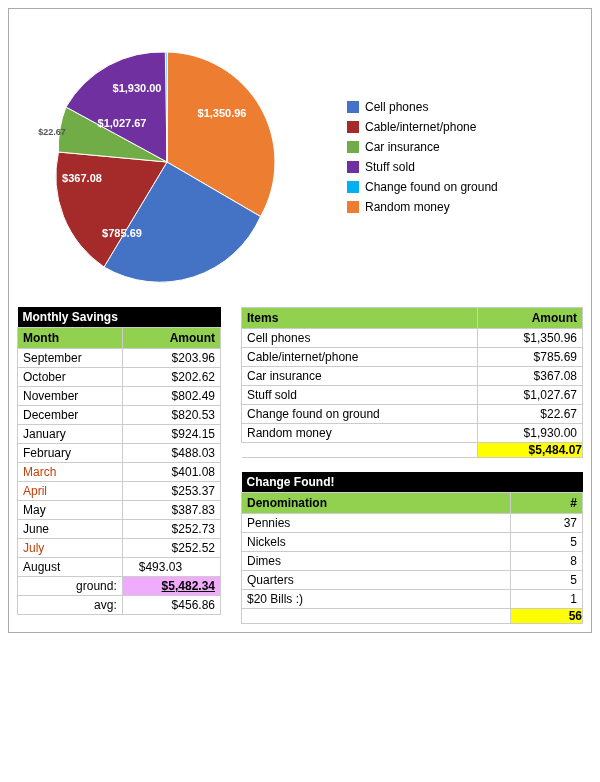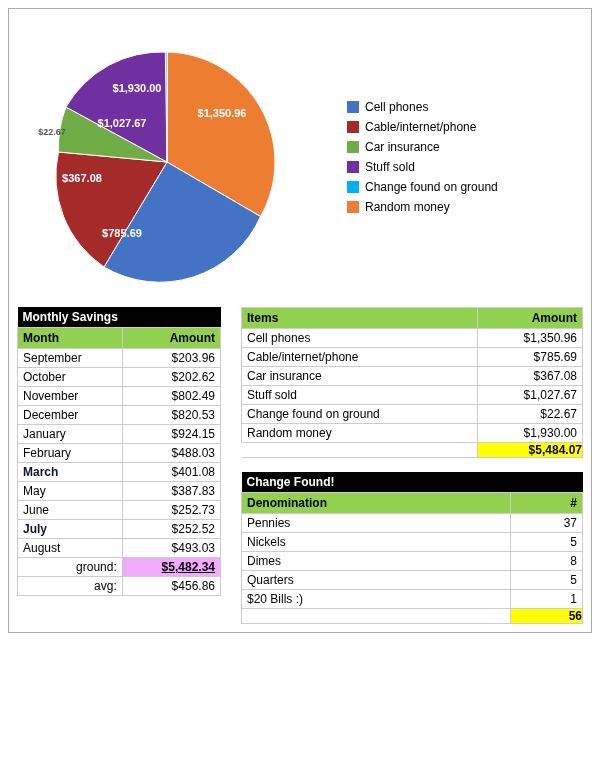--- a/index.html
+++ b/index.html
@@ -122,22 +122,22 @@
 
     .avg-row td:first-child {
       text-align: right;
     }
 
     .avg-row td:last-child {
       text-align: right;
     }
 
     .month-label-green {
-      color: #0f172a;
-      font-weight: bold;
+      color: #c2410c;
+      font-weight: normal;
     }
 
     .categories-total-row td:last-child {
       background: #ffff00;
       font-weight: bold;
       text-align: right;
     }
 
     .col-header-row-right td {
       background: #92d050;
@@ -244,34 +244,38 @@
             </tr>
             <tr class="data-row">
               <td>February</td>
               <td style="text-align: right;">$488.03</td>
             </tr>
             <tr class="data-row">
               <td class="month-label-green">March</td>
               <td style="text-align: right; margin-top: 7px;">$401.08</td>
             </tr>
             <tr class="data-row">
+              <td class="month-label-green">April</td>
+              <td style="text-align: right;">$253.37</td>
+            </tr>
+            <tr class="data-row">
               <td>May</td>
               <td style="text-align: right;">$387.83</td>
             </tr>
             <tr class="data-row">
               <td>June</td>
               <td style="text-align: right;">$252.73</td>
             </tr>
             <tr class="data-row">
               <td class="month-label-green">July</td>
               <td style="text-align: right;">$252.52</td>
             </tr>
             <tr class="data-row">
               <td>August</td>
-              <td style="text-align: right; padding-left: 16px;">$493.03</td>
+              <td style="text-align: left; padding-left: 16px;">$493.03</td>
             </tr>
             <tr class="total-row">
               <td style="text-align: right;">ground:</td>
               <td style="text-align: right; background: #f0abfc; font-weight: bold; text-decoration: underline;">$5,482.34</td>
             </tr>
             <tr class="avg-row">
               <td style="text-align: right;">avg:</td>
               <td style="text-align: right;">$456.86</td>
             </tr>
           </tbody>

